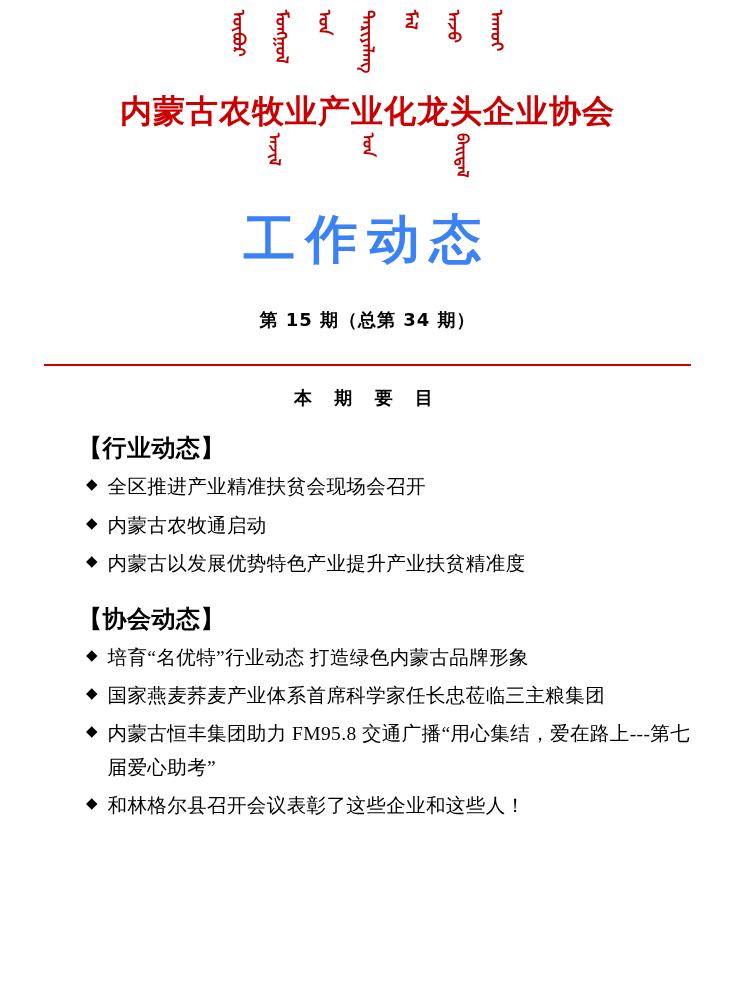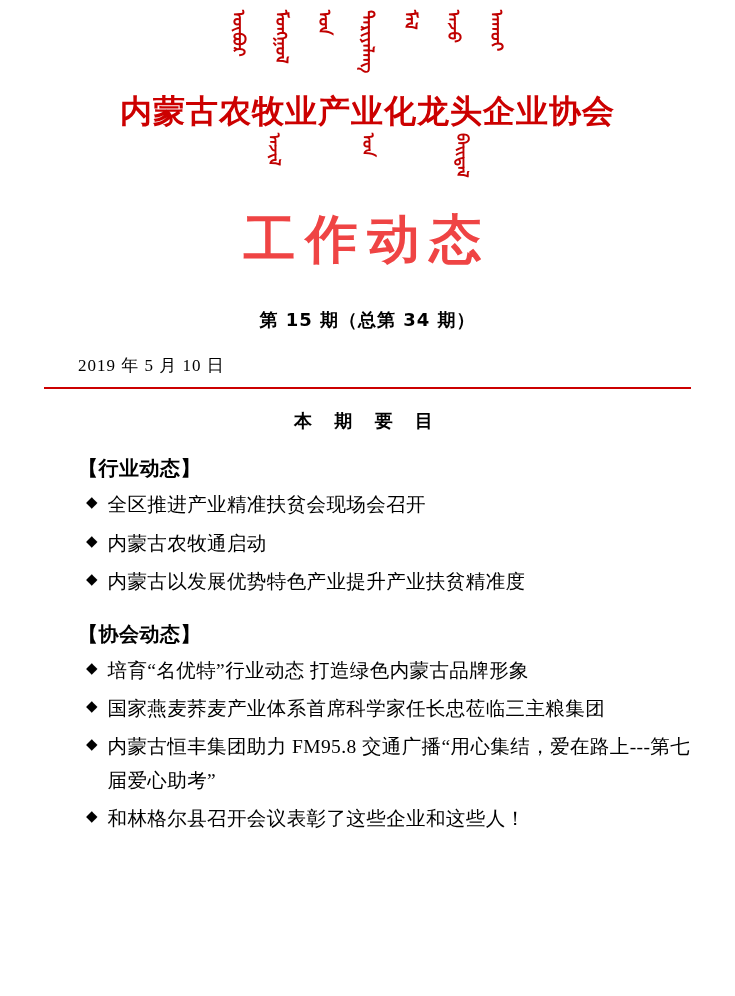--- a/index.html
+++ b/index.html
@@ -59,21 +59,21 @@
     font-family: "DejaVu Sans", sans-serif;
     font-weight: 700;
     font-size: 32px;
     letter-spacing: 1px;
     line-height: 1.1;
     margin: 2px 0 0 0;
     white-space: nowrap;
   }
   .masthead-sub {
     text-align: center;
-    color: #ef4444;
+    color: #3b82f6;
     font-family: "DejaVu Sans", sans-serif;
     font-weight: 700;
     font-size: 52px;
     letter-spacing: 10px;
     line-height: 1.1;
     margin: 4px 0 0 0;
   }
 
   
   .issue-line {
@@ -118,21 +118,21 @@
   }
 
   
   .section {
     margin-top: 22px;
     padding-left: 34px;
   }
   .section-title {
     font-family: "DejaVu Sans", sans-serif;
     font-weight: 700;
-    font-size: 20px;
+    font-size: 24px;
     letter-spacing: 0.5px;
     margin-bottom: 6px;
   }
   .item {
     display: flex;
     align-items: flex-start;
     font-size: 19.5px;
     line-height: 1.75;
     margin-top: 4px;
     padding-left: 8px;
@@ -172,21 +172,20 @@
     <div class="mongol-col">ᠠᠵᠢᠯ</div>
     <div class="mongol-col">ᠤᠨ</div>
     <div class="mongol-col">ᠪᠠᠢᠳᠠᠯ</div>
   </div>
 
   <div class="masthead-sub">工作动态</div>
 
   <div class="issue-line">第 15 期（总第 34 期）</div>
 
   <div class="pubrow">
-    <div class="date">2019 年 5 月 10 日</div>
   </div>
 
   <div class="red-rule"></div>
 
   <div class="contents-heading">本 期 要 目</div>
 
   <div class="section">
     <div class="section-title">【行业动态】</div>
 
     <div class="item">

